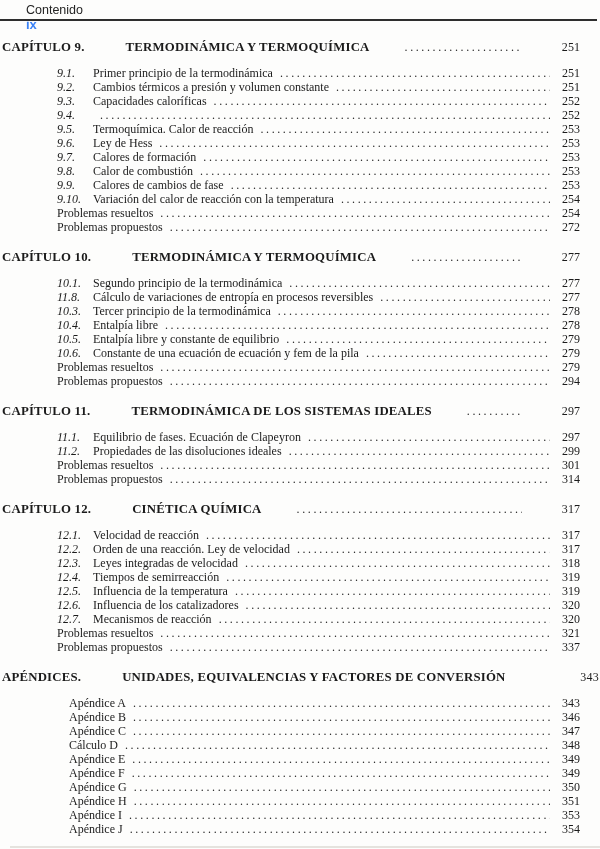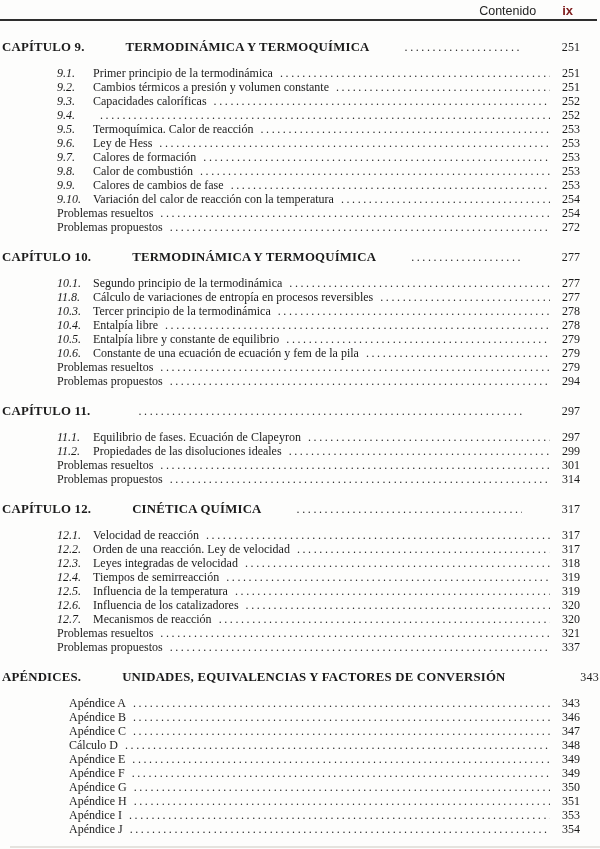--- a/index.html
+++ b/index.html
@@ -17,22 +17,23 @@
     position: absolute;
     top: 3px;
     left: 0;
     right: 27px;
     display: flex;
     justify-content: flex-end;
     align-items: baseline;
     font-family: "Liberation Sans", sans-serif;
     font-size: 12.5px;
     color: #242424;
-  }
-  .folio { font-weight: bold; font-size: 13px; margin-left: 26px; color: #7f1d1d; }
+    flex-direction: column;
+  }
+  .folio { font-weight: bold; font-size: 13px; margin-left: 26px; color: #3b82f6; }
   .rule {
     position: absolute;
     top: 19px;
     left: 0;
     width: 597px;
     height: 2px;
     background: #2e2e2e;
   }
   .content {
     position: absolute;
@@ -258,20 +259,21 @@
     <span class="entry-title">Problemas propuestos</span>
     <span class="leader"></span>
     <span class="page-num">294</span>
   </div>
 </div>
   </section>
 
   <section class="section">
     <div class="row heading-row">
       <span class="ch-label">CAPÍTULO 11.</span>
+      <span class="ch-title">TERMODINÁMICA DE LOS SISTEMAS IDEALES</span>
       <span class="leader"></span>
       <span class="page-num">297</span>
     </div>
     <div class="entries">
   <div class="row entry-row">
     <span class="entry-num">11.1.</span>
     <span class="entry-title">Equilibrio de fases. Ecuación de Clapeyron</span>
     <span class="leader"></span>
     <span class="page-num">297</span>
   </div>

